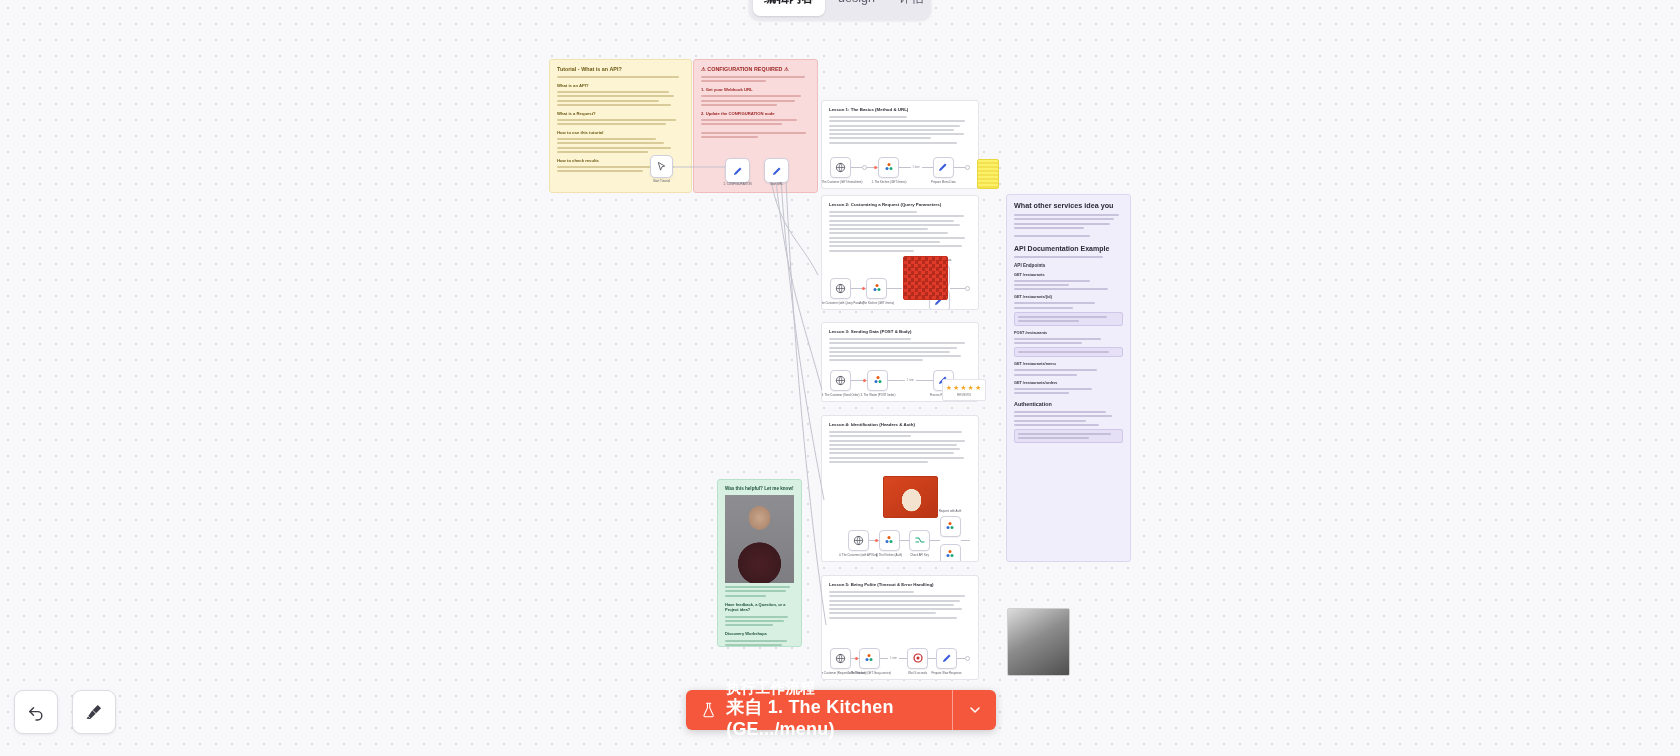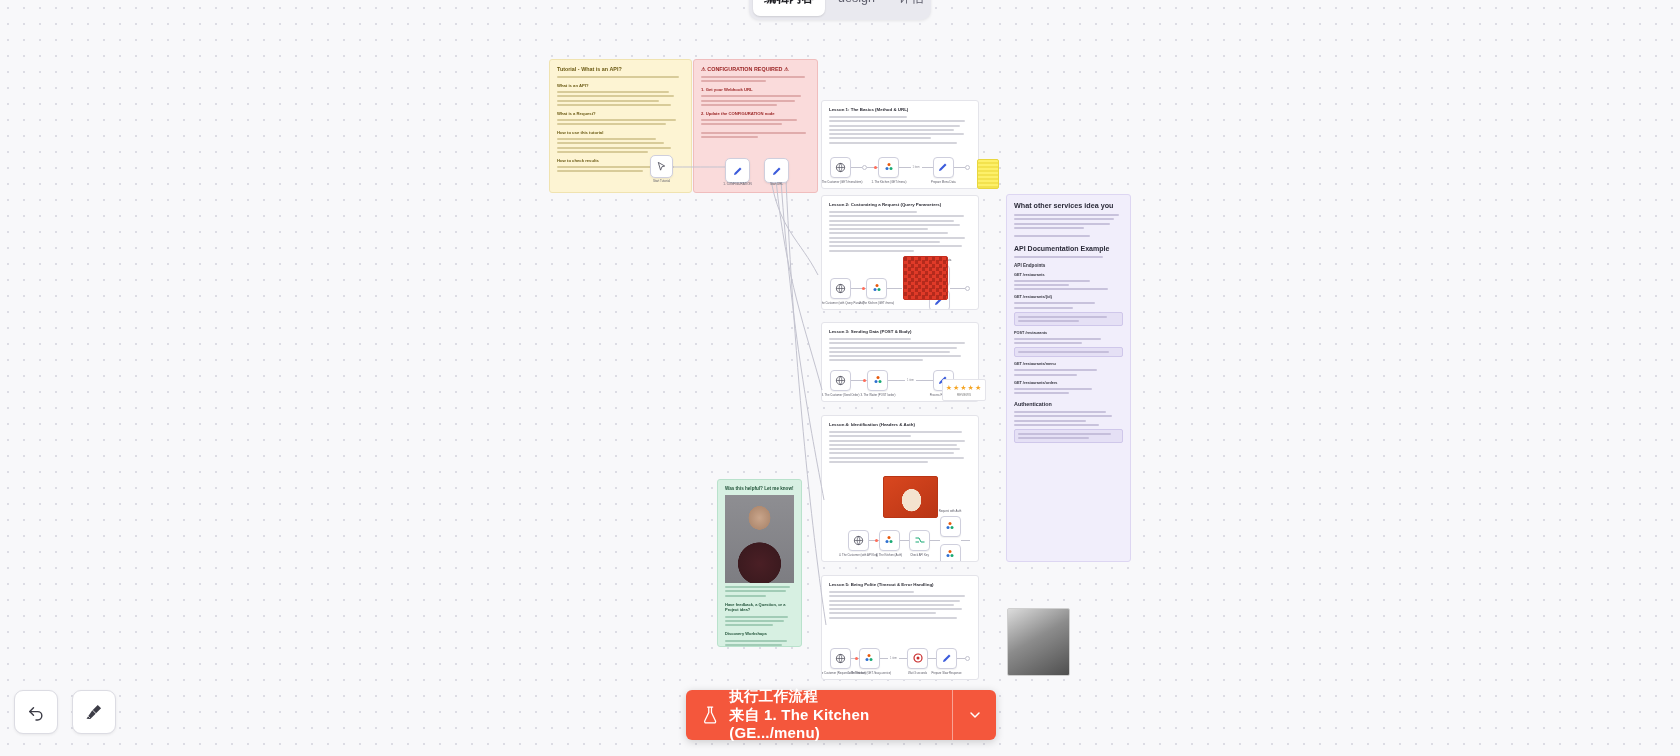--- a/index.html
+++ b/index.html
@@ -218,37 +218,37 @@
     display: flex; align-items: center; justify-content: center;
     box-shadow: 0 1px 3px rgba(0,0,0,.07);
     cursor: pointer;
   }
   #btn-undo  { left: 14px; top: 690px; }
   #btn-clean { left: 72px; top: 690px; }
 
   
   #exec-bar {
     position: absolute; left: 686px; top: 690px;
-    width: 310px; height: 50px;
+    width: 310px; height: 40px;
     background: #f4573c;
     border-radius: 6px;
     display: flex; align-items: stretch;
     box-shadow: 0 2px 8px rgba(0,0,0,.18);
     z-index: 50;
     color: #fff;
   }
   #exec-main {
     flex: 1 1 auto;
     display: flex; align-items: center; gap: 9px;
     padding: 0 6px 0 14px;
     cursor: pointer;
   }
   #exec-texts { display: flex; flex-direction: column; line-height: 1.2; }
   #exec-title { font-size: 14.5px; font-weight: 700; letter-spacing: .3px; }
-  #exec-sub   { font-size: 15px; font-weight: 600; letter-spacing: .2px; }
+  #exec-sub   { font-size: 18px; font-weight: 600; letter-spacing: .2px; }
   #exec-toggle {
     flex: none; width: 44px;
     border-left: 1px solid rgba(255,255,255,.45);
     display: flex; align-items: center; justify-content: center;
     cursor: pointer;
   }
 </style>
 </head>
 <body>
 

